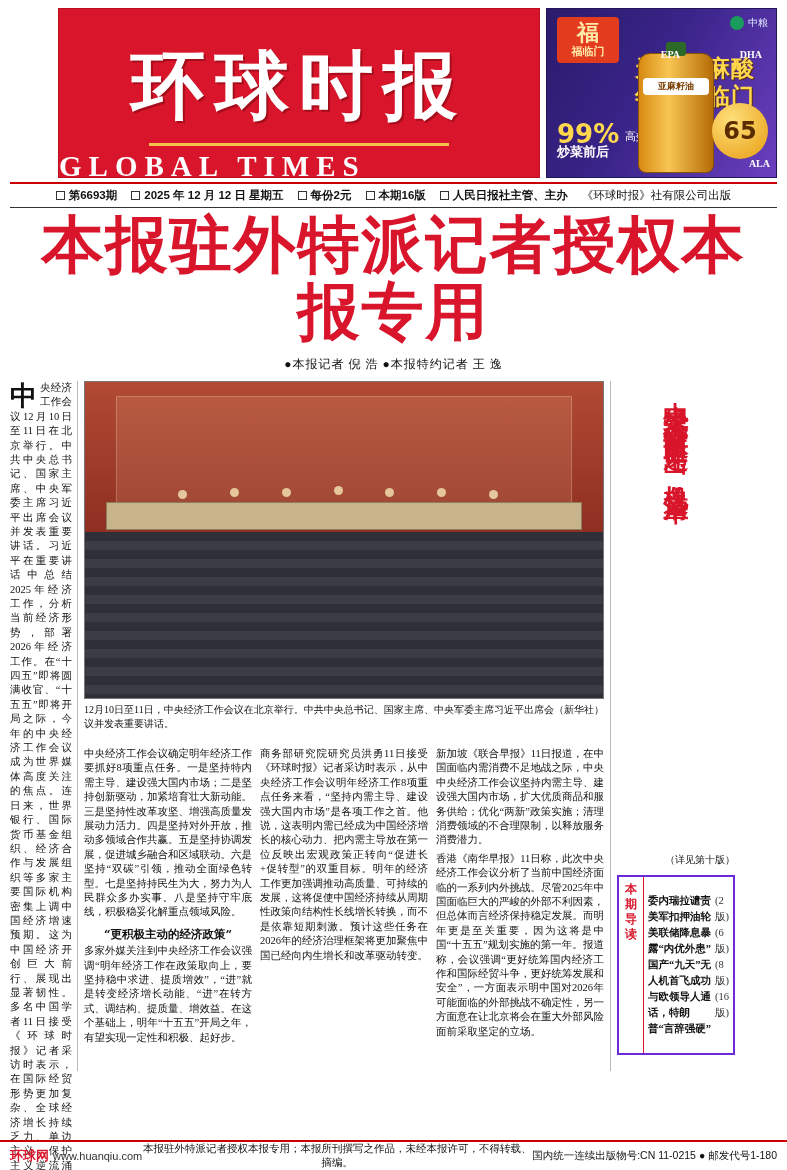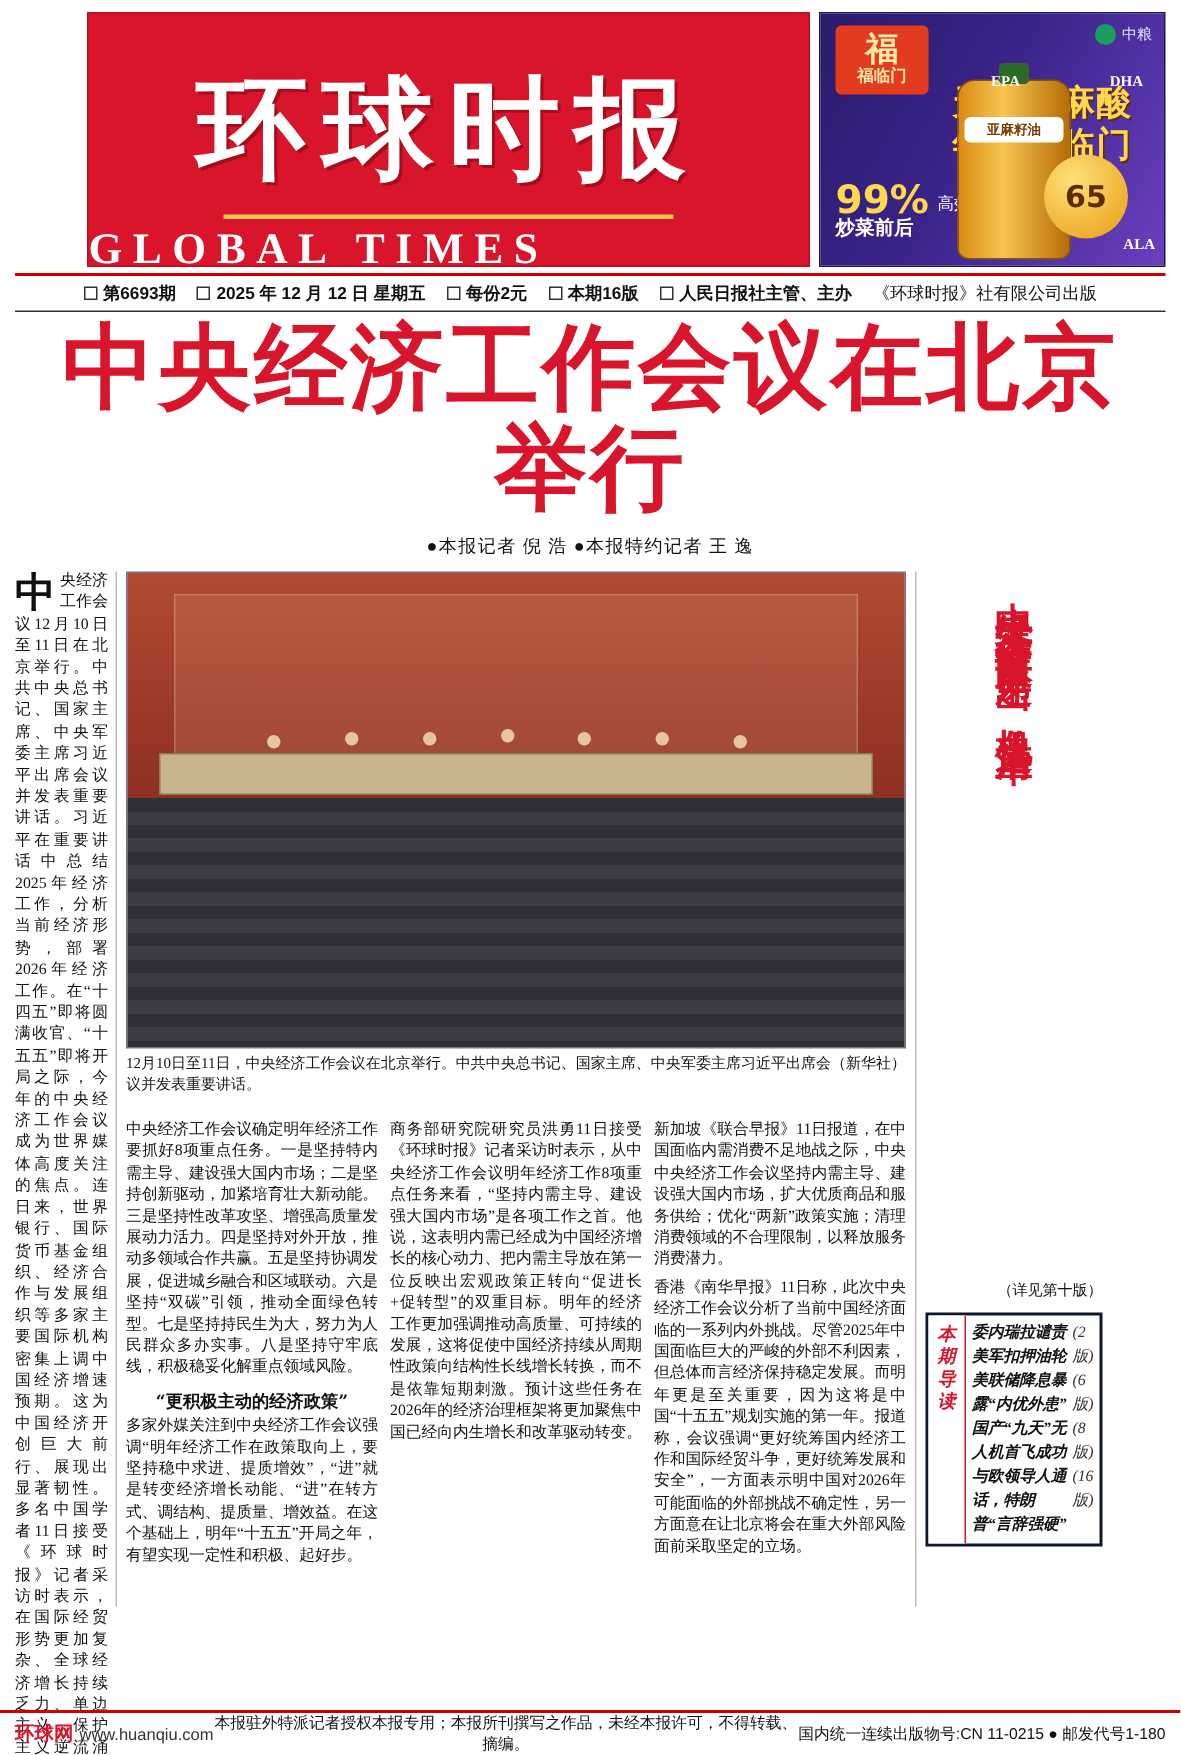--- a/index.html
+++ b/index.html
@@ -38,22 +38,22 @@
     font-family:"DejaVu Serif",serif;text-shadow:1px 1px 0 #5c2f00;}
   .ad-l3{position:absolute;left:10px;bottom:16px;color:#fff;font-size:13px;font-weight:bold;}
   .ad-pct{position:absolute;left:10px;bottom:28px;color:#ffd84d;font-size:26px;font-weight:bold;
     font-family:"DejaVu Sans",sans-serif;}
   .ad-pct-side{position:absolute;left:78px;bottom:34px;color:#fff;font-size:11px;line-height:13px;}
   .ad-bottle{position:absolute;right:62px;bottom:4px;width:74px;height:118px;
     background:linear-gradient(90deg,#d88a12,#f7c552 40%,#b56c06);border-radius:12px 12px 8px 8px;border:1px solid #8a5204;}
   .ad-bottle:after{content:"";position:absolute;left:27px;top:-12px;width:20px;height:14px;background:#2d6a2a;border-radius:3px;}
   .ad-bottle-label{position:absolute;left:4px;top:24px;right:4px;background:#fff;border-radius:4px;text-align:center;
     font-size:9px;color:#7a3c00;padding:3px 0;line-height:11px;font-weight:bold;}
-  .ad-circle{position:absolute;right:24px;bottom:18px;width:56px;height:56px;border-radius:50%;
-    background:radial-gradient(circle at 35% 30%,#ffe07a,#e79c12);color:#5a2c00;font-size:20px;font-weight:bold;
+  .ad-circle{position:absolute;right:8px;bottom:18px;width:56px;height:56px;border-radius:50%;
+    background:radial-gradient(circle at 35% 30%,#ffe07a,#e79c12);color:#5a2c00;font-size:24px;font-weight:bold;
     display:flex;align-items:center;justify-content:center;font-family:"DejaVu Sans",sans-serif;}
   .ad-tag{position:absolute;color:#fff;font-size:10px;font-weight:bold;padding-left:16px;}
   .ad-tag.t1{right:96px;top:40px;} .ad-tag.t2{right:14px;top:40px;} .ad-tag.t3{right:6px;bottom:8px;}
 
   
   .infobar{
     border-top:2px solid #c00; border-bottom:1px solid #333;
     margin-top:4px;padding:4px 0 4px 0;font-size:11.5px;
     display:flex;justify-content:center;gap:14px;align-items:center;
     font-family:"Liberation Sans",sans-serif;
@@ -102,27 +102,27 @@
   .vtitle{
     writing-mode:vertical-rl;text-orientation:upright;
     font-size:25px;font-weight:bold;color:#d8152a;letter-spacing:4px;
     font-family:"DejaVu Serif",serif;height:470px;margin:0 auto;
     border-left:none;
   }
   .vtitle-wrap{display:flex;justify-content:center;}
 
   
   .guide{
-    margin-top:8px;border:2px solid #0f172a;display:flex;font-size:11px;font-style:italic;
+    margin-top:8px;border:2px solid #6d28d9;display:flex;font-size:11px;
   }
   .guide-label{
     width:22px;background:#fff;color:#d8152a;font-weight:bold;font-size:12px;
     text-align:center;padding:5px 1px;line-height:15px;border-right:1px solid #d8152a;
   }
-  .guide-list{flex:1;padding:4px 4px;}
+  .guide-list{flex:1;padding:16px 4px;}
   .guide-item{display:flex;justify-content:space-between;font-size:10.5px;line-height:16px;font-weight:bold;}
   .guide-item .pg{color:#333;font-weight:normal;}
 
   
   .footer{
     position:absolute;left:0;right:0;bottom:0;height:30px;border-top:2px solid #c00;
     display:flex;align-items:center;padding:0 10px;box-sizing:border-box;font-size:10.5px;
     font-family:"Liberation Sans",sans-serif;
   }
   .foot-site{color:#d8152a;font-weight:bold;font-size:13px;white-space:nowrap;}
@@ -169,21 +169,21 @@
 
   <div class="infobar">
     <span><i class="sq"></i><b>第6693期</b></span>
     <span><i class="sq"></i><b>2025 年 12 月 12 日 星期五</b></span>
     <span><i class="sq"></i><b>每份2元</b></span>
     <span><i class="sq"></i><b>本期16版</b></span>
     <span><i class="sq"></i><b>人民日报社主管、主办</b></span>
     <span>《环球时报》社有限公司出版</span>
   </div>
 
-  <div class="headline">中央经济工作会议在北京举行</div>
+  <div class="headline">本报驻外特派记者授权本报专用</div>
   <div class="byline">●本报记者 倪 浩 ●本报特约记者 王 逸</div>
 
   <div class="body-area">
 
     <div class="col col1">
       <p style="margin:0;">
         <span class="dropcap">中</span><span>央经济工作会议12月10日至11日在北京举行。中共中央总书记、国家主席、中央军委主席习近平出席会议并发表重要讲话。习近平在重要讲话中总结2025年经济工作，分析当前经济形势，部署2026年经济工作。在“十四五”即将圆满收官、“十五五”即将开局之际，今年的中央经济工作会议成为世界媒体高度关注的焦点。连日来，世界银行、国际货币基金组织、经济合作与发展组织等多家主要国际机构密集上调中国经济增速预期。这为中国经济开创巨大前行、展现出显著韧性。多名中国学者11日接受《环球时报》记者采访时表示，在国际经贸形势更加复杂、全球经济增长持续乏力、单边主义、保护主义逆流涌动的背景下，中国不断夯实经济基础、激发增长动能、拓展开放格局，不仅为自身高质量发展提供坚实支撑，也为世界经济注入关键稳定性和确定性，将继续成为全球增长的重要引擎。</span>
       </p>
 
     </div>

